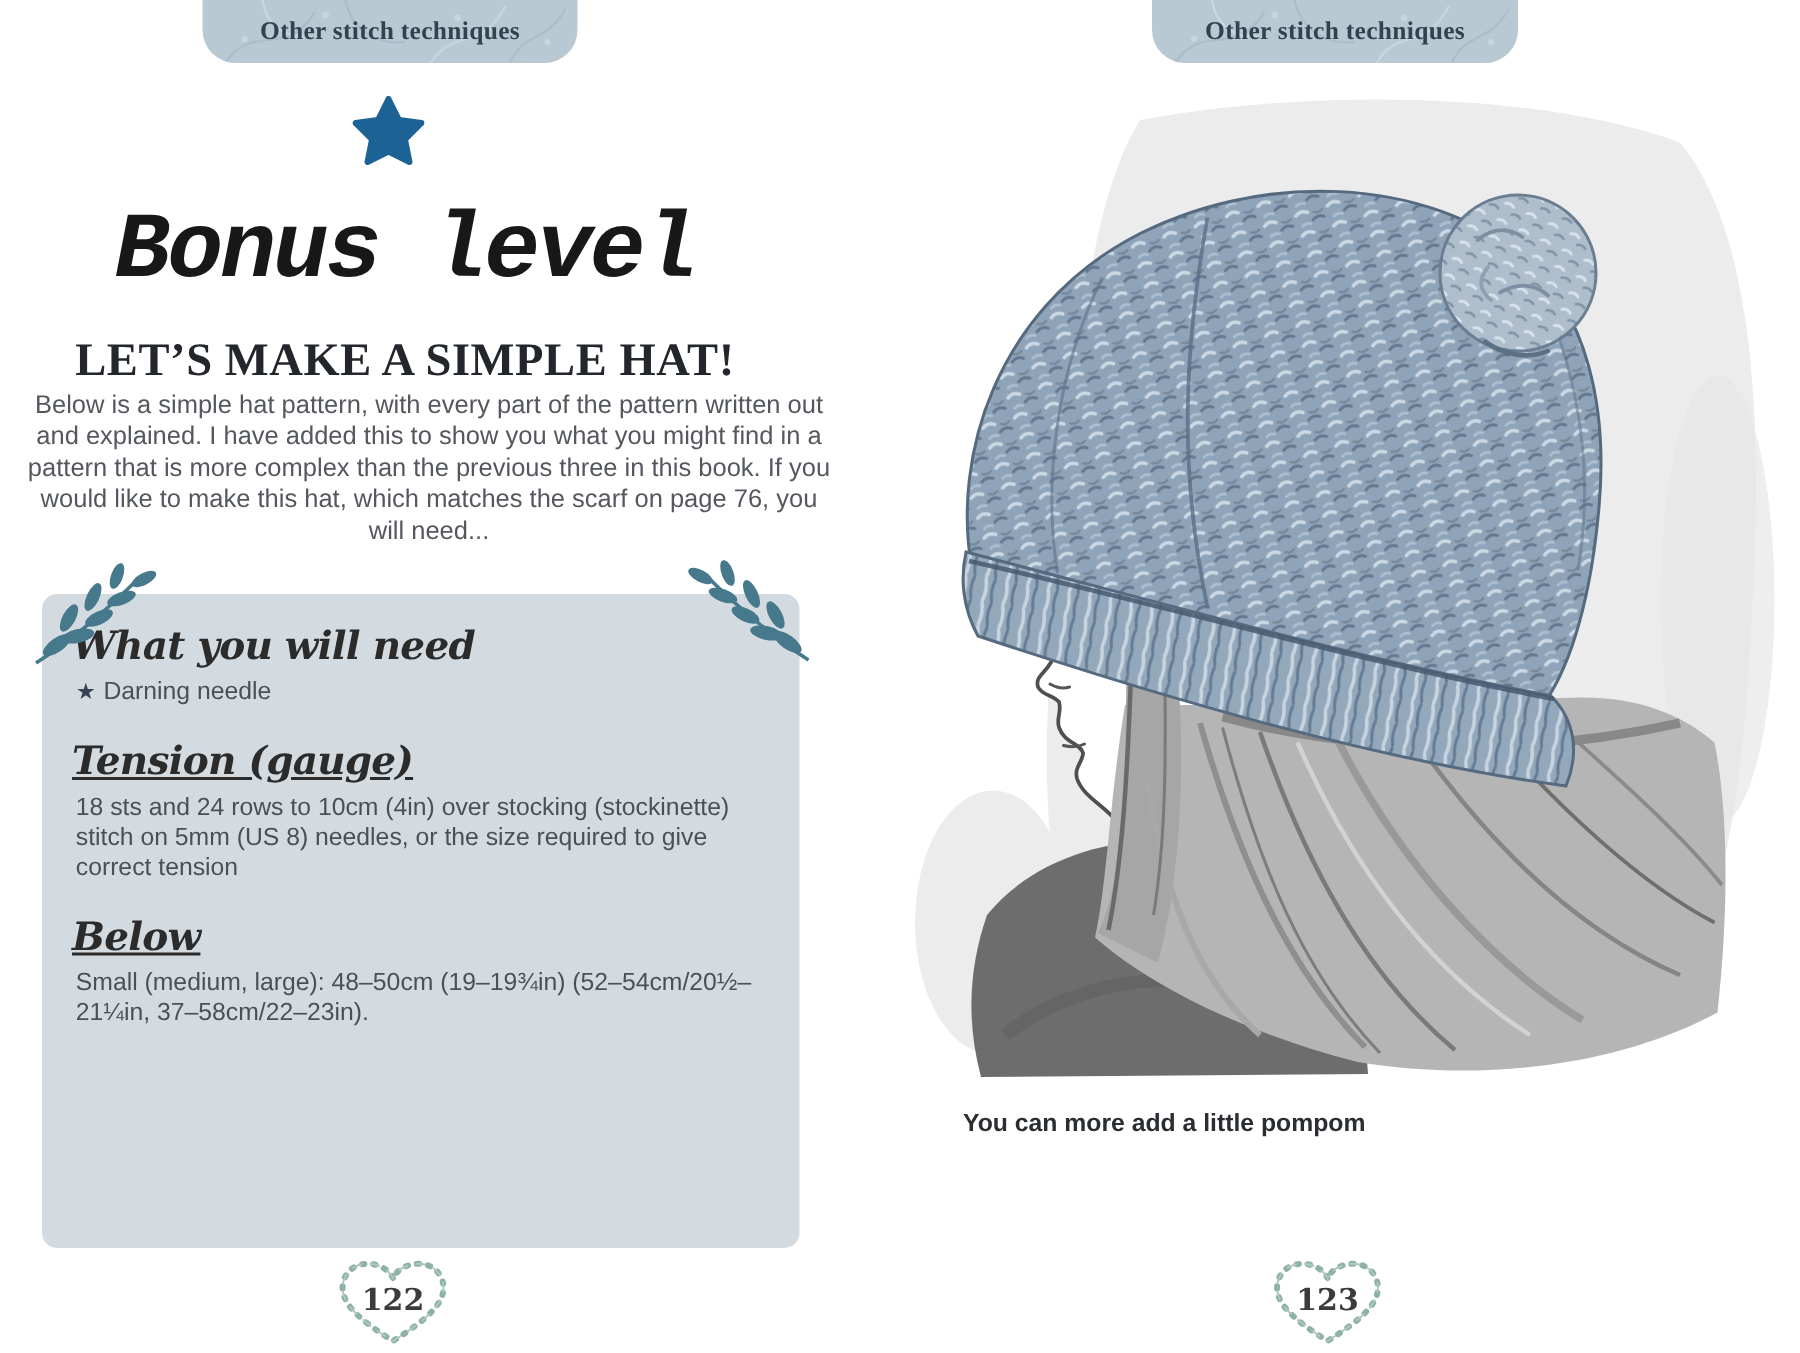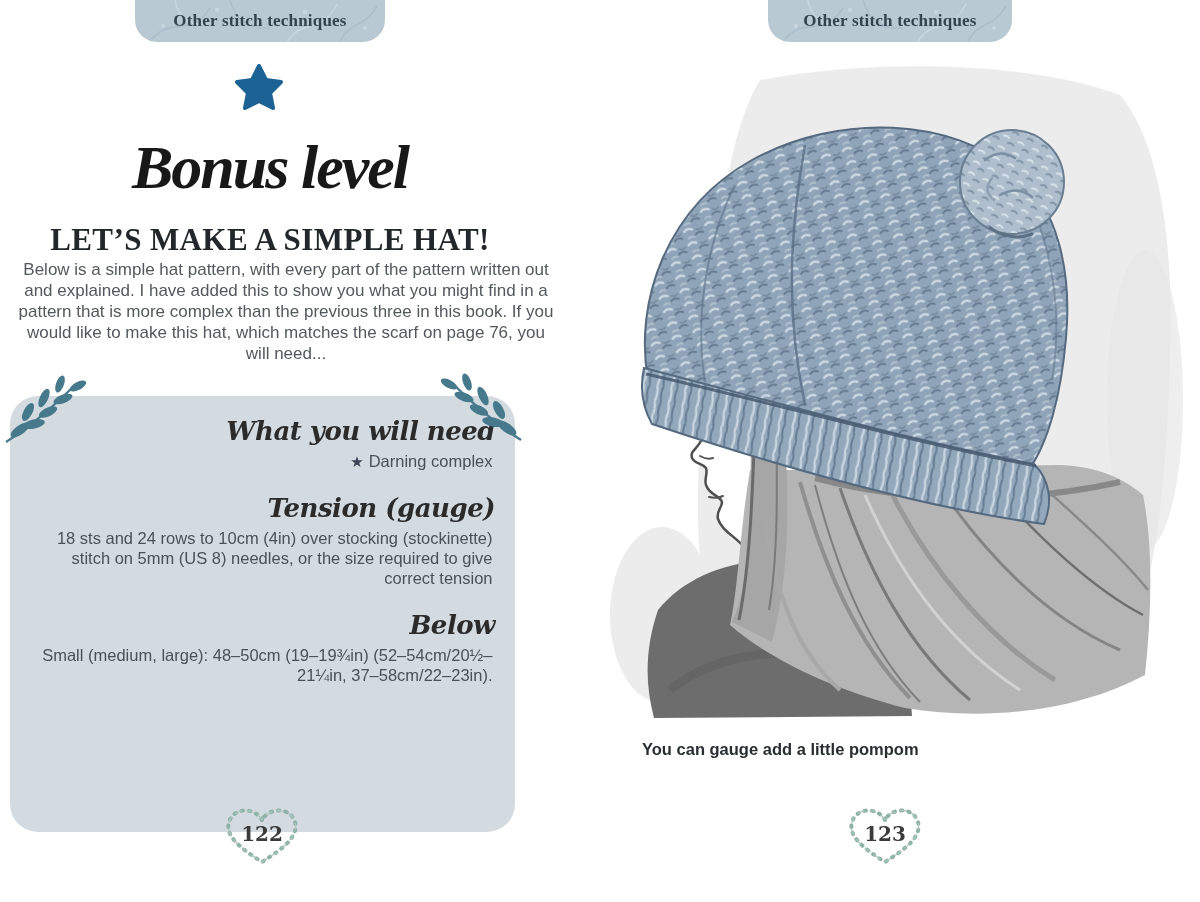--- a/index.html
+++ b/index.html
@@ -22,52 +22,52 @@
   .tab svg{position:absolute;left:0;top:0;}
   .tab-label{
     position:relative;font-family:"Liberation Serif",serif;font-size:17px;
     font-weight:700;color:#33424f;letter-spacing:.2px;
   }
 
   
   .big-star{position:absolute;left:235px;top:64px;width:48px;height:46px;}
   .title{
     position:absolute;left:0;top:90px;width:540px;text-align:center;
-    font-family:Liberation Serif, serif;font-style:italic;font-weight:700;
+    font-family:Liberation Mono, monospace;font-style:italic;font-weight:700;
     font-size:62px;color:#181818;letter-spacing:-2px;
   }
   .subtitle{
     position:absolute;left:0;top:196px;width:540px;text-align:center;
     font-family:"Liberation Serif",serif;font-size:31px;font-weight:700;
     color:#23272c;letter-spacing:.4px;
   }
   .intro{
     position:absolute;left:2px;top:244px;width:536px;margin:16px;
     text-align:center;font-size:17px;line-height:1.23;color:#54585e;
   }
 
   
   .materials-box{
-    position:absolute;left:10px;top:396px;width:505px;height:436px;
-    background:#d3dbe1;border-radius:28px;text-align:right;color:#4b5056;
+    position:absolute;left:28px;top:396px;width:505px;height:436px;
+    background:#d3dbe1;border-radius:10px;text-align:left;color:#4b5056;
     box-sizing:border-box;padding:20px 20px 0 20px;
   }
   .script-heading{
     margin:0 0 6px 0;font-family:"DejaVu Serif",serif;font-style:italic;
     font-weight:700;font-size:26px;color:#2b2b2b;letter-spacing:-.5px;
   }
-  .script-heading.mid{margin-top:21px;}
+  .script-heading.mid{margin-top:21px;text-decoration:underline;}
   .box-text{margin:0 auto 9px auto;max-width:460px;font-size:16.5px;line-height:1.21;color:#4b5056;}
   .bullet-star{color:#3a4355;font-size:15px;margin-right:5px;}
   .leaf-sprig{position:absolute;pointer-events:none;}
   .leaf-sprig.left{left:-10px;top:-24px;}
   .leaf-sprig.right{right:-12px;top:-26px;transform:scaleX(-1);}
 
   
-  .pagenum{position:absolute;top:804px;width:84px;height:64px;}
+  .pagenum{position:absolute;top:836px;width:84px;height:64px;}
   .pagenum-left{left:220px;}
   .pagenum-right{left:243px;}
   .pagenum svg{position:absolute;left:0;top:0;}
   .pagenum-label{
     position:absolute;left:0;top:18px;width:84px;text-align:center;
     font-family:"DejaVu Serif",serif;font-weight:700;font-size:20px;color:#3b3b3b;
   }
 
   
   .illustration{position:absolute;left:0;top:50px;width:600px;height:690px;}
@@ -135,21 +135,21 @@
         <ellipse cx="28" cy="40" rx="10" ry="4.4" transform="rotate(-62 28 40)"></ellipse>
         <ellipse cx="48" cy="40" rx="10" ry="4.4" transform="rotate(-25 48 40)"></ellipse>
         <ellipse cx="44" cy="26" rx="10" ry="4.2" transform="rotate(-65 44 26)"></ellipse>
         <ellipse cx="63" cy="27" rx="10" ry="4.2" transform="rotate(-20 63 27)"></ellipse>
         <ellipse cx="60" cy="12" rx="9" ry="4" transform="rotate(-70 60 12)"></ellipse>
         <ellipse cx="78" cy="14" rx="9" ry="4" transform="rotate(-28 78 14)"></ellipse>
       </g>
     </svg>
 
     <h3 class="script-heading">What you will need</h3>
-    <p class="box-text"><span class="bullet-star">★</span><span>Darning complex</span></p>
+    <p class="box-text"><span class="bullet-star">★</span><span>Darning needle</span></p>
 
     <h3 class="script-heading mid">Tension (gauge)</h3>
     <p class="box-text">18 sts and 24 rows to 10cm (4in) over stocking (stockinette) stitch on 5mm (US 8) needles, or the size required to give correct tension</p>
 
     <h3 class="script-heading mid">Below</h3>
     <p class="box-text">Small (medium, large): 48–50cm (19–19¾in) (52–54cm/20½–21¼in, 37–58cm/22–23in).</p>
   </div>
 
   <div class="pagenum pagenum-left">
     <svg width="84" height="64" viewBox="0 0 84 64">
@@ -251,21 +251,21 @@
     <g>
       <circle cx="412" cy="132" r="52" fill="url(#pom)" stroke="#6a7d91" stroke-width="2"></circle>
       <path d="M385,110 q15,-12 30,-2" fill="none" stroke="#7d8fa2" stroke-width="2.5" stroke-linecap="round"></path>
       <path d="M400,145 q18,-10 32,2" fill="none" stroke="#7d8fa2" stroke-width="2.5" stroke-linecap="round"></path>
       <path d="M392,128 q-10,12 2,22" fill="none" stroke="#8ea0b1" stroke-width="2.5" stroke-linecap="round"></path>
       <path d="M390,178 q22,14 42,6" fill="none" stroke="#5c7084" stroke-width="3" stroke-linecap="round"></path>
     </g>
   </svg>
 
   <p class="caption">
-    <span>You can gauge add a little pompom</span>
+    <span>You can more add a little pompom</span>
   </p>
 
   <div class="pagenum pagenum-right">
     <svg width="84" height="64" viewBox="0 0 84 64">
       <path d="M42,16 C36,4 14,2 9,18 C5,32 20,44 42,58 C64,44 79,32 75,18 C70,2 48,4 42,16 Z" fill="none" stroke="#8fb2a8" stroke-width="4" stroke-linecap="round" stroke-dasharray="1.5 6"></path>
       <path d="M42,16 C36,4 14,2 9,18 C5,32 20,44 42,58 C64,44 79,32 75,18 C70,2 48,4 42,16 Z" fill="none" stroke="#aec7bf" stroke-width="1.3" stroke-dasharray="7 5"></path>
     </svg>
     <span class="pagenum-label">123</span>
   </div>
 </section>

